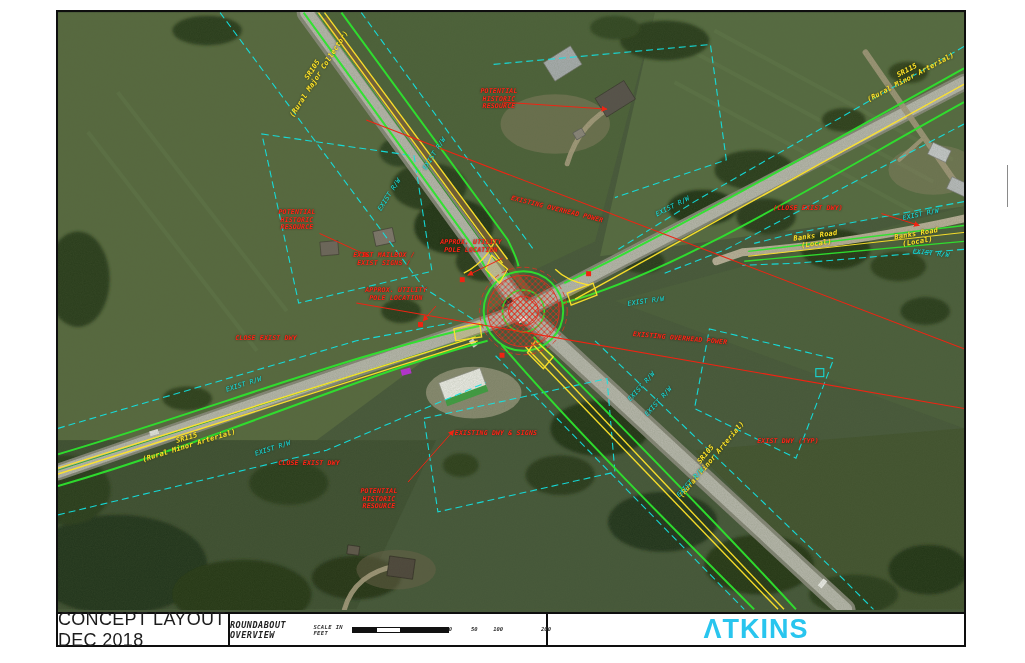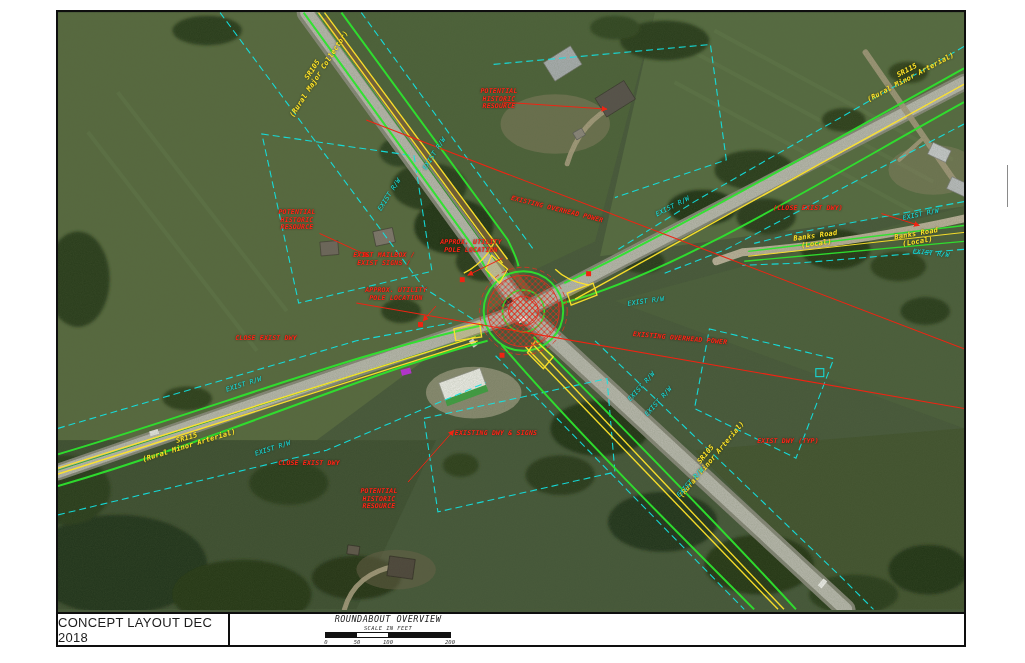--- a/index.html
+++ b/index.html
@@ -14,24 +14,24 @@
              line-height:1.18;text-align:center;white-space:pre;pointer-events:none;
              letter-spacing:.2px;}
   .map-label.yellow{color:#ffe42a;font-size:7px;font-weight:700;text-shadow:0 0 2px rgba(40,40,0,.9);}
   .map-label.cyan{color:#16e4e4;font-size:6.5px;font-weight:400;text-shadow:0 0 2px rgba(0,30,30,.8);}
   .map-label.red{color:#ff2516;font-size:6.5px;font-weight:700;text-shadow:0 0 2px rgba(40,0,0,.75);}
   .titleblock{position:relative;width:100%;height:31px;border-top:2px solid #0e0e0e;
               background:#ffffff;display:flex;}
   .tb-cell{height:100%;display:flex;align-items:center;justify-content:center;
            box-sizing:border-box;}
   .tb-cell + .tb-cell{border-left:2px solid #0e0e0e;}
-  .tb-rev{width:170px;font-size:13px;color:#1c1c1c;letter-spacing:.3px;}
+  .tb-rev{width:170px;font-size:18px;color:#1c1c1c;letter-spacing:.3px;}
   .tb-proj{width:292px;font-family:"DejaVu Sans Mono",monospace;font-style:italic;
            font-size:9.5px;color:#2a2a2a;letter-spacing:.4px;}
-  .tb-scale{width:318px;flex-direction:column;justify-content:center;gap:1px;}
+  .tb-scale{width:318px;flex-direction:row;justify-content:center;gap:1px;font-weight:bold;}
   .tb-logo{flex:1;}
   .scale-title{font-family:"DejaVu Sans Mono",monospace;font-style:italic;font-size:8.5px;
                color:#222;letter-spacing:.5px;}
   .scale-sub{font-family:"DejaVu Sans Mono",monospace;font-style:italic;font-size:5.5px;
              color:#333;letter-spacing:.4px;}
   .scale-bar{position:relative;width:124px;height:4px;border:1px solid #111;background:#fff;}
   .scale-bar .seg{position:absolute;top:0;height:100%;}
   #scale-ticks{position:relative;width:124px;height:7px;}
   #scale-ticks span{position:absolute;top:0;transform:translateX(-50%);
                     font-family:"DejaVu Sans Mono",monospace;font-style:italic;
@@ -342,16 +342,19 @@
         <div class="seg" style="left:25%;width:25%;background:#fff;"></div>
         <div class="seg" style="left:50%;width:50%;background:#111;"></div>
       </div>
       <div id="scale-ticks">
           <span style="left: 0%;">0</span>
           <span style="left: 25%;">50</span>
           <span style="left: 50%;">100</span>
           <span style="left: 100%;">200</span>
         </div>
     </div>
+    <div class="tb-cell tb-logo">
+      <span class="logo-text">ΛTKINS</span>
+    </div>
   </div>
 </div>
 
 <div class="edge-mark"></div>
 
 </body></html>

